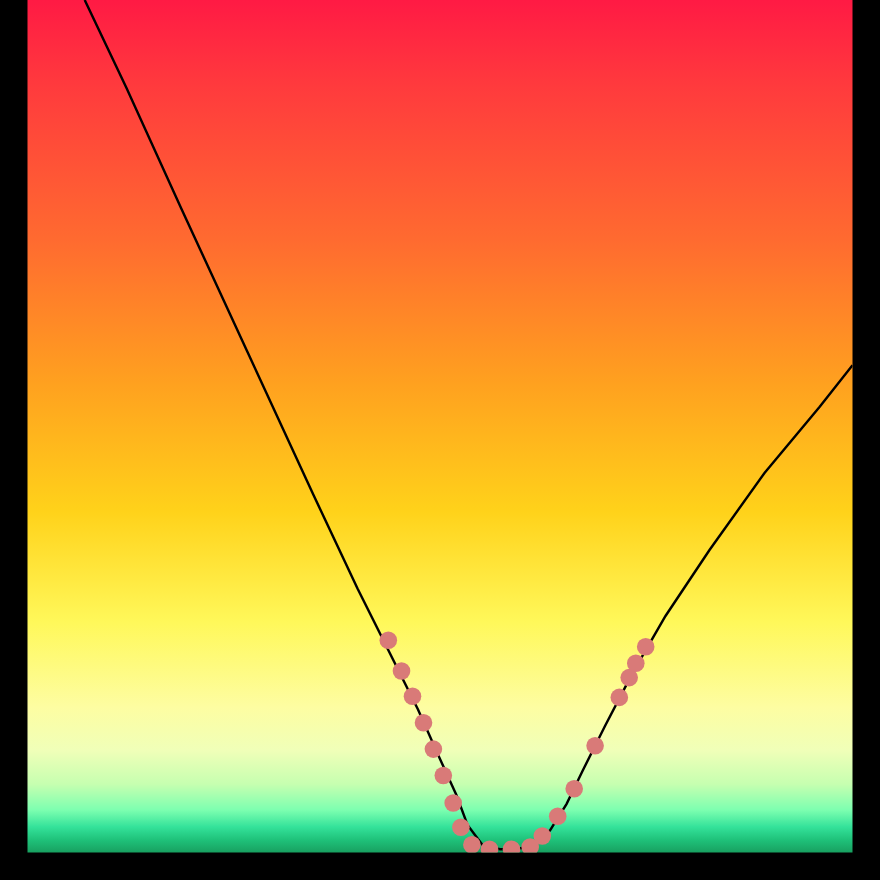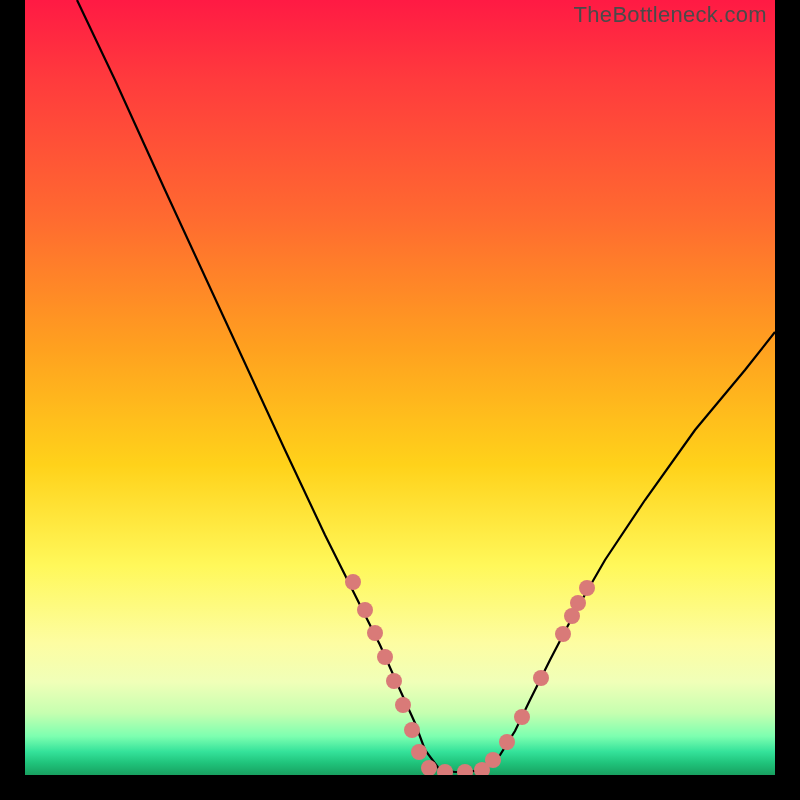--- a/index.html
+++ b/index.html
@@ -68,21 +68,20 @@
     fill: #d97a78;
     stroke: none;
   }
 </style>
 </head>
 <body>
 
 <div class="frame">
   <div class="plot-area"></div>
 
-  <div class="watermark">TheBottleneck.com</div>
 
   <svg class="overlay" viewBox="0 0 750 775" preserveAspectRatio="none">
     <path id="curve-path" class="curve" d="M52 0 L90 80 L140 190 L200 320 L260 450 L300 535 L330 595 L355 645 L375 690 L390 723 L400 750 L415 770 L430 772 L445 772 L460 768 L475 755 L490 731 L505 700 L525 660 L550 612 L580 560 L620 500 L670 430 L720 370 L750 332" stroke="#000000"></path>
     <g id="dots-group">
         <circle cx="328" cy="582" r="8" class="dot" fill="#d97a78"></circle>
         <circle cx="340" cy="610" r="8" class="dot" fill="#d97a78"></circle>
         <circle cx="350" cy="633" r="8" class="dot" fill="#d97a78"></circle>
         <circle cx="360" cy="657" r="8" class="dot" fill="#d97a78"></circle>
         <circle cx="369" cy="681" r="8" class="dot" fill="#d97a78"></circle>
         <circle cx="378" cy="705" r="8" class="dot" fill="#d97a78"></circle>

